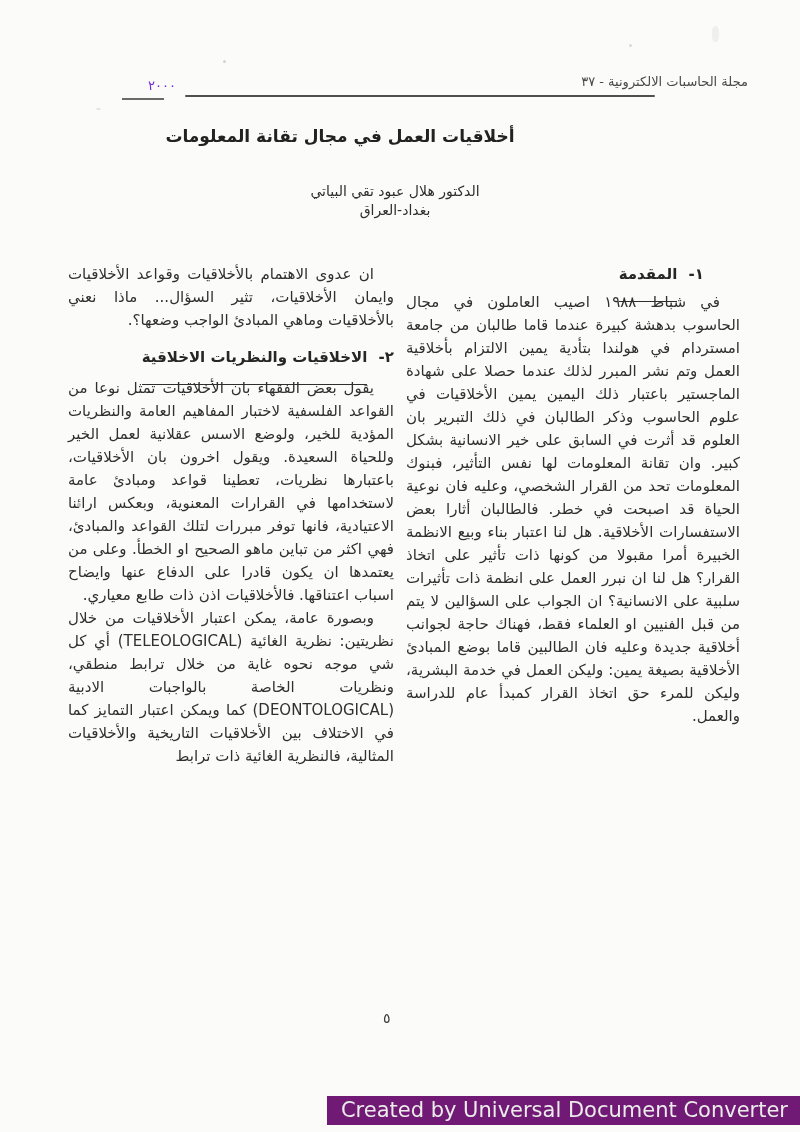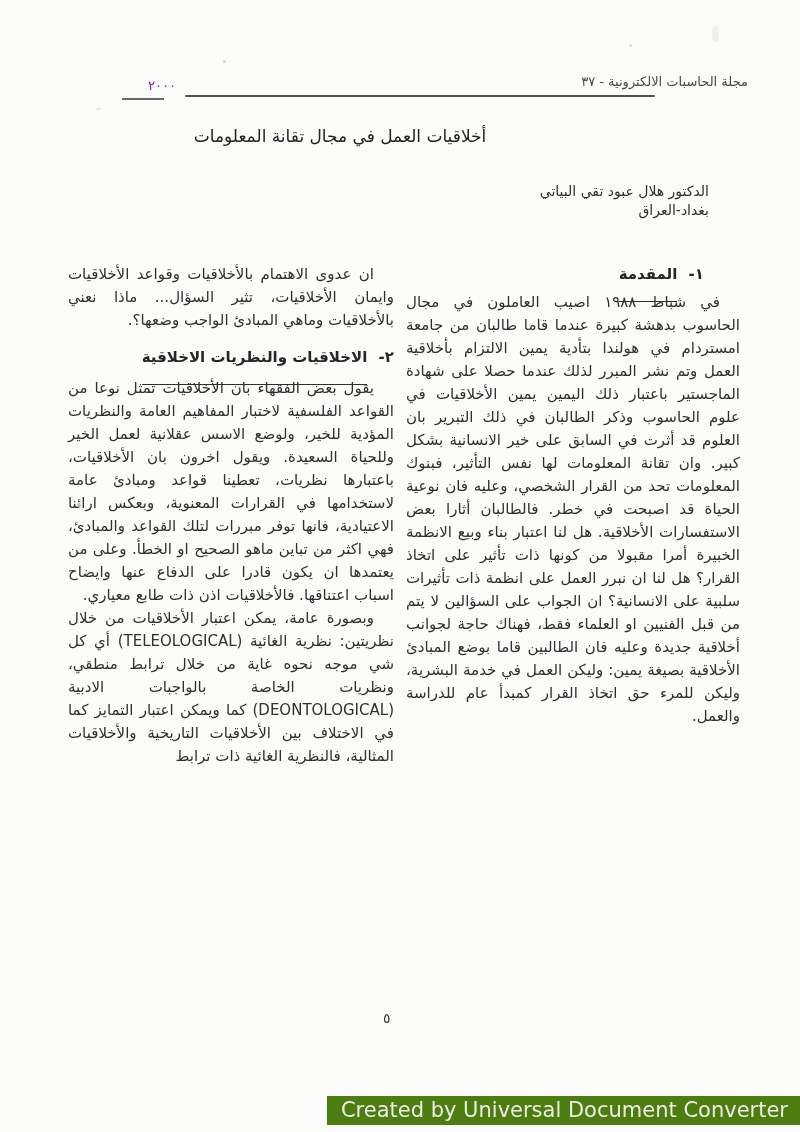--- a/index.html
+++ b/index.html
@@ -51,29 +51,29 @@
   
   .article-title {
     position: absolute;
     top: 126px;
     left: 40px;
     width: 600px;
     margin: 0;
     text-align: center;
     direction: rtl;
     font-size: 17px;
-    font-weight: normal;
+    font-weight: bold;
     color: #222;
   }
   .author-block {
     position: absolute;
     top: 182px;
-    left: 109px;
+    left: 95px;
     width: 600px;
-    text-align: right;
+    text-align: center;
     direction: rtl;
     font-size: 14px;
     line-height: 19px;
     color: #2e2e2e;
   }
   
   .col {
     position: absolute;
     top: 263px;
     direction: rtl;
@@ -111,21 +111,21 @@
     font-size: 14px;
     color: #3a3a3a;
   }
   .watermark {
     position: absolute;
     right: 0;
     bottom: 7px;
     height: 29px;
     line-height: 29px;
     padding: 0 12px 0 14px;
-    background: #4d7c0f;
+    background: #701a75;
     color: #ebebea;
     font-size: 21px;
     white-space: nowrap;
     margin-top: 25px;
   }
   
   .artifact { position: absolute; border-radius: 50%; }
   .a1 { top: 44px;  left: 629px; width: 3px;  height: 3px;  background: #d9d9d9; }
   .a2 { top: 26px;  left: 712px; width: 7px;  height: 16px; background: #efefee; border-radius: 40%; }
   .a3 { top: 60px;  left: 223px; width: 3px;  height: 3px;  background: #d4d4d3; }

